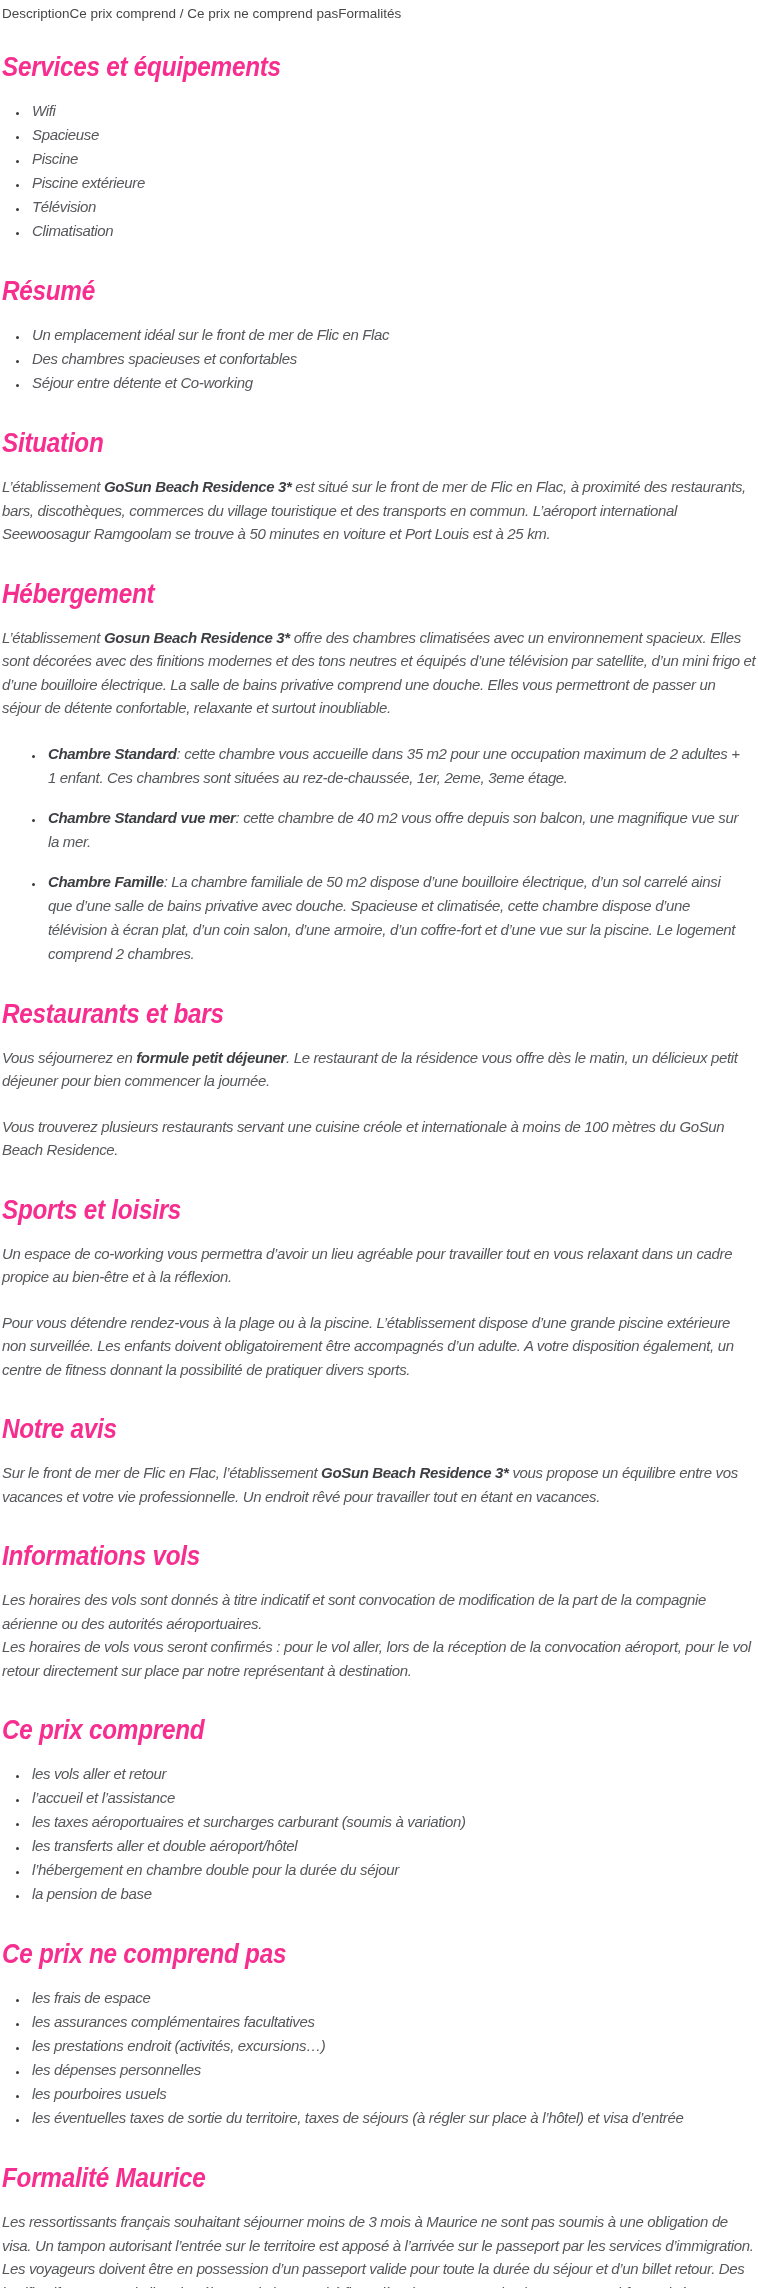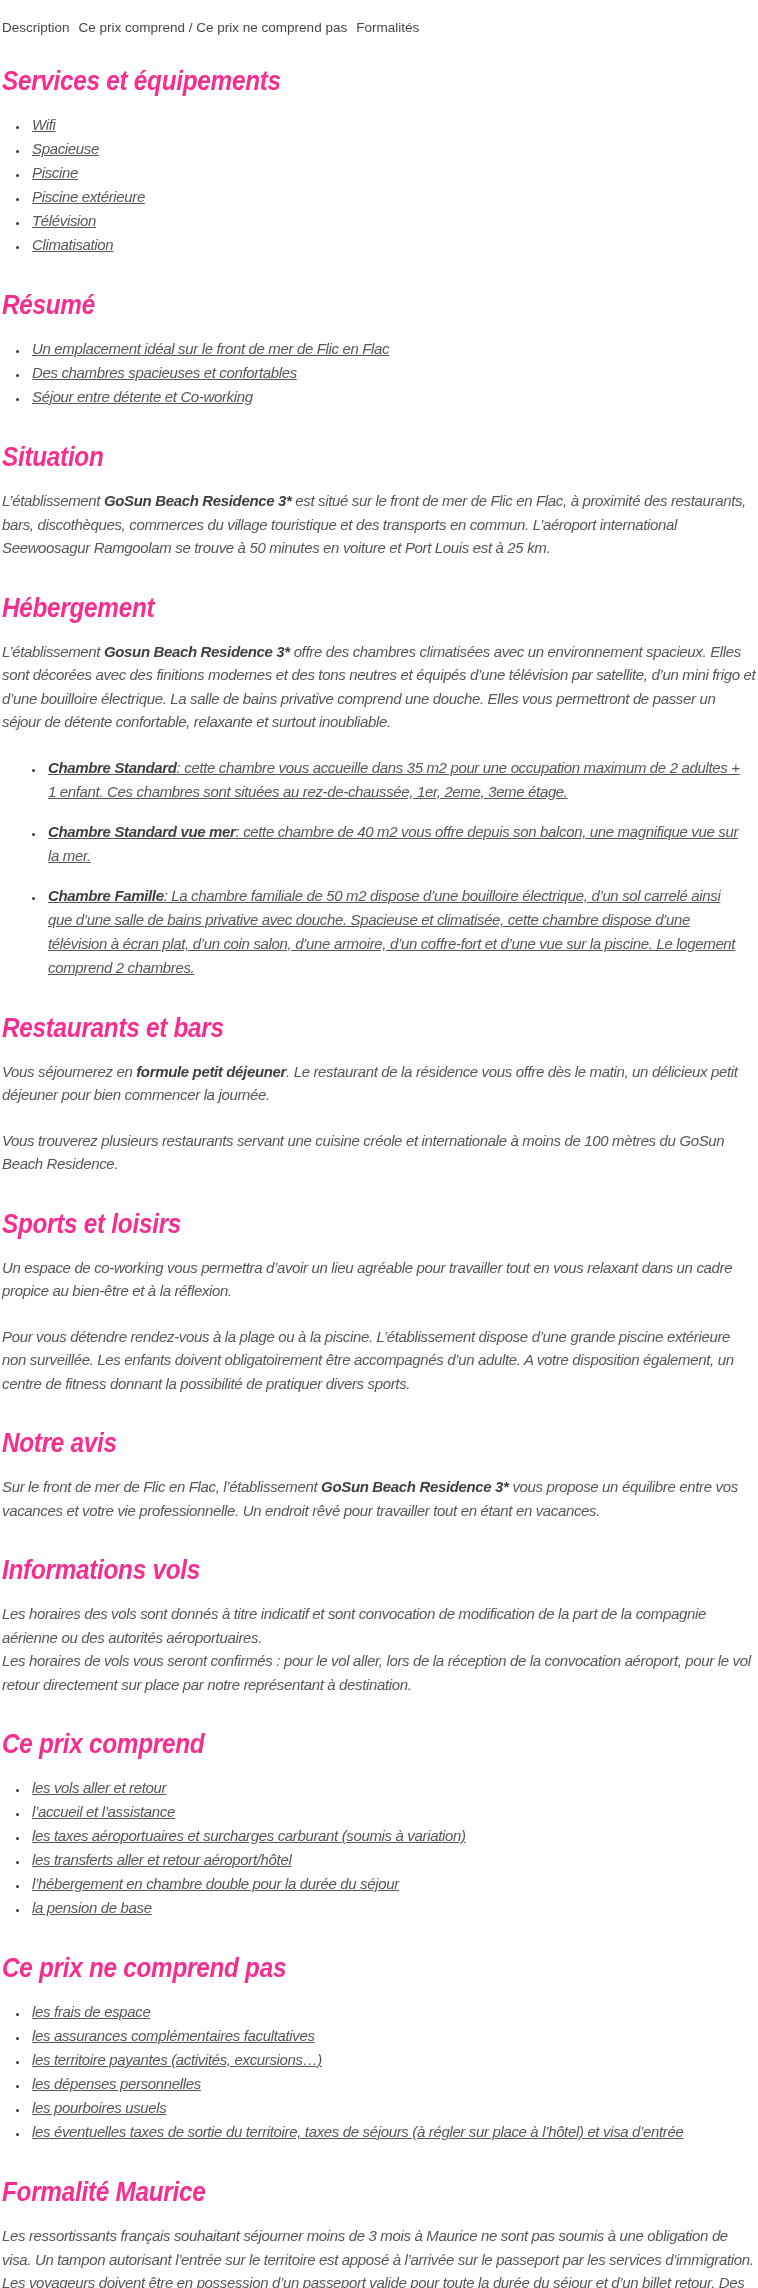--- a/index.html
+++ b/index.html
@@ -6,23 +6,23 @@
   body{
     width:758px;
     font-family:"Liberation Sans",sans-serif;
     color:#56575a;
     -webkit-font-smoothing:antialiased;
   }
   .page{padding:3px 1px 56px 2px;box-sizing:border-box;width:758px;}
 
   
   .tabbar{
-    display:flex;gap:9px;align-items:center;
+    display:flex;align-items:center;
     font-size:13.5px;color:#474747;font-style:normal;
-    margin:16px 0 0 0;line-height:18px;white-space:nowrap;
+    margin:2px 0 0 0;line-height:18px;white-space:nowrap;
   }
   .tab{color:#474747;text-decoration:none;cursor:pointer;}
 
   
   h2{
     color:#f72e8f;
     font-size:27px;
     font-style:italic;
     font-weight:700;
     letter-spacing:-0.3px;
@@ -38,21 +38,21 @@
   .txt{
     font-style:italic;
     font-size:15px;
     line-height:23.5px;
     letter-spacing:-0.35px;
   }
   p{margin:0 0 22px 0;}
   p.tight{margin:0;}
   b{font-weight:700;color:#3e3f43;}
 
-  ul{margin:2px 0 0 0;padding:0 0 0 27px;list-style:disc;text-decoration:underline;}
+  ul{margin:2px 0 0 0;padding:0 0 0 27px;list-style:disc;}
   li{line-height:24px;padding-left:3px;}
   li::marker{color:#3c3c3c;font-size:0.72em;}
   ul.rooms{margin-top:4px;}
   ul.rooms li{margin:16px;}
 </style>
 </head>
 <body>
 
 <div class="page">
 
@@ -120,32 +120,32 @@
     <p class="txt tight">Les horaires des vols sont donnés à titre indicatif et sont convocation de modification de la part de la compagnie aérienne ou des autorités aéroportuaires.</p>
     <p class="txt tight">Les horaires de vols vous seront confirmés : pour le vol aller, lors de la réception de la convocation aéroport, pour le vol retour directement sur place par notre représentant à destination.</p>
   </section>
 
   <section>
     <h2>Ce prix comprend</h2>
     <ul class="txt">
       <li>les vols aller et retour</li>
       <li>l’accueil et l’assistance</li>
       <li>les taxes aéroportuaires et surcharges carburant (soumis à variation)</li>
-      <li>les transferts aller et retour aéroport/hôtel</li>
+      <li>les transferts aller et double aéroport/hôtel</li>
       <li>l’hébergement en chambre double pour la durée du séjour</li>
       <li>la pension de base</li>
     </ul>
   </section>
 
   <section>
     <h2>Ce prix ne comprend pas</h2>
     <ul class="txt">
       <li>les frais de espace</li>
       <li>les assurances complémentaires facultatives</li>
-      <li>les territoire payantes (activités, excursions…)</li>
+      <li>les prestations endroit (activités, excursions…)</li>
       <li>les dépenses personnelles</li>
       <li>les pourboires usuels</li>
       <li>les éventuelles taxes de sortie du territoire, taxes de séjours (à régler sur place à l’hôtel) et visa d’entrée</li>
     </ul>
   </section>
 
   <section>
     <h2>Formalité Maurice</h2>
     <p class="txt">Les ressortissants français souhaitant séjourner moins de 3 mois à Maurice ne sont pas soumis à une obligation de visa. Un tampon autorisant l’entrée sur le territoire est apposé à l’arrivée sur le passeport par les services d’immigration. Les voyageurs doivent être en possession d’un passeport valide pour toute la durée du séjour et d’un billet retour. Des justificatifs attestant du lieu de séjour et de la capacité financière (100 USD par jour) peuvent aussi être exigés.</p>
 

